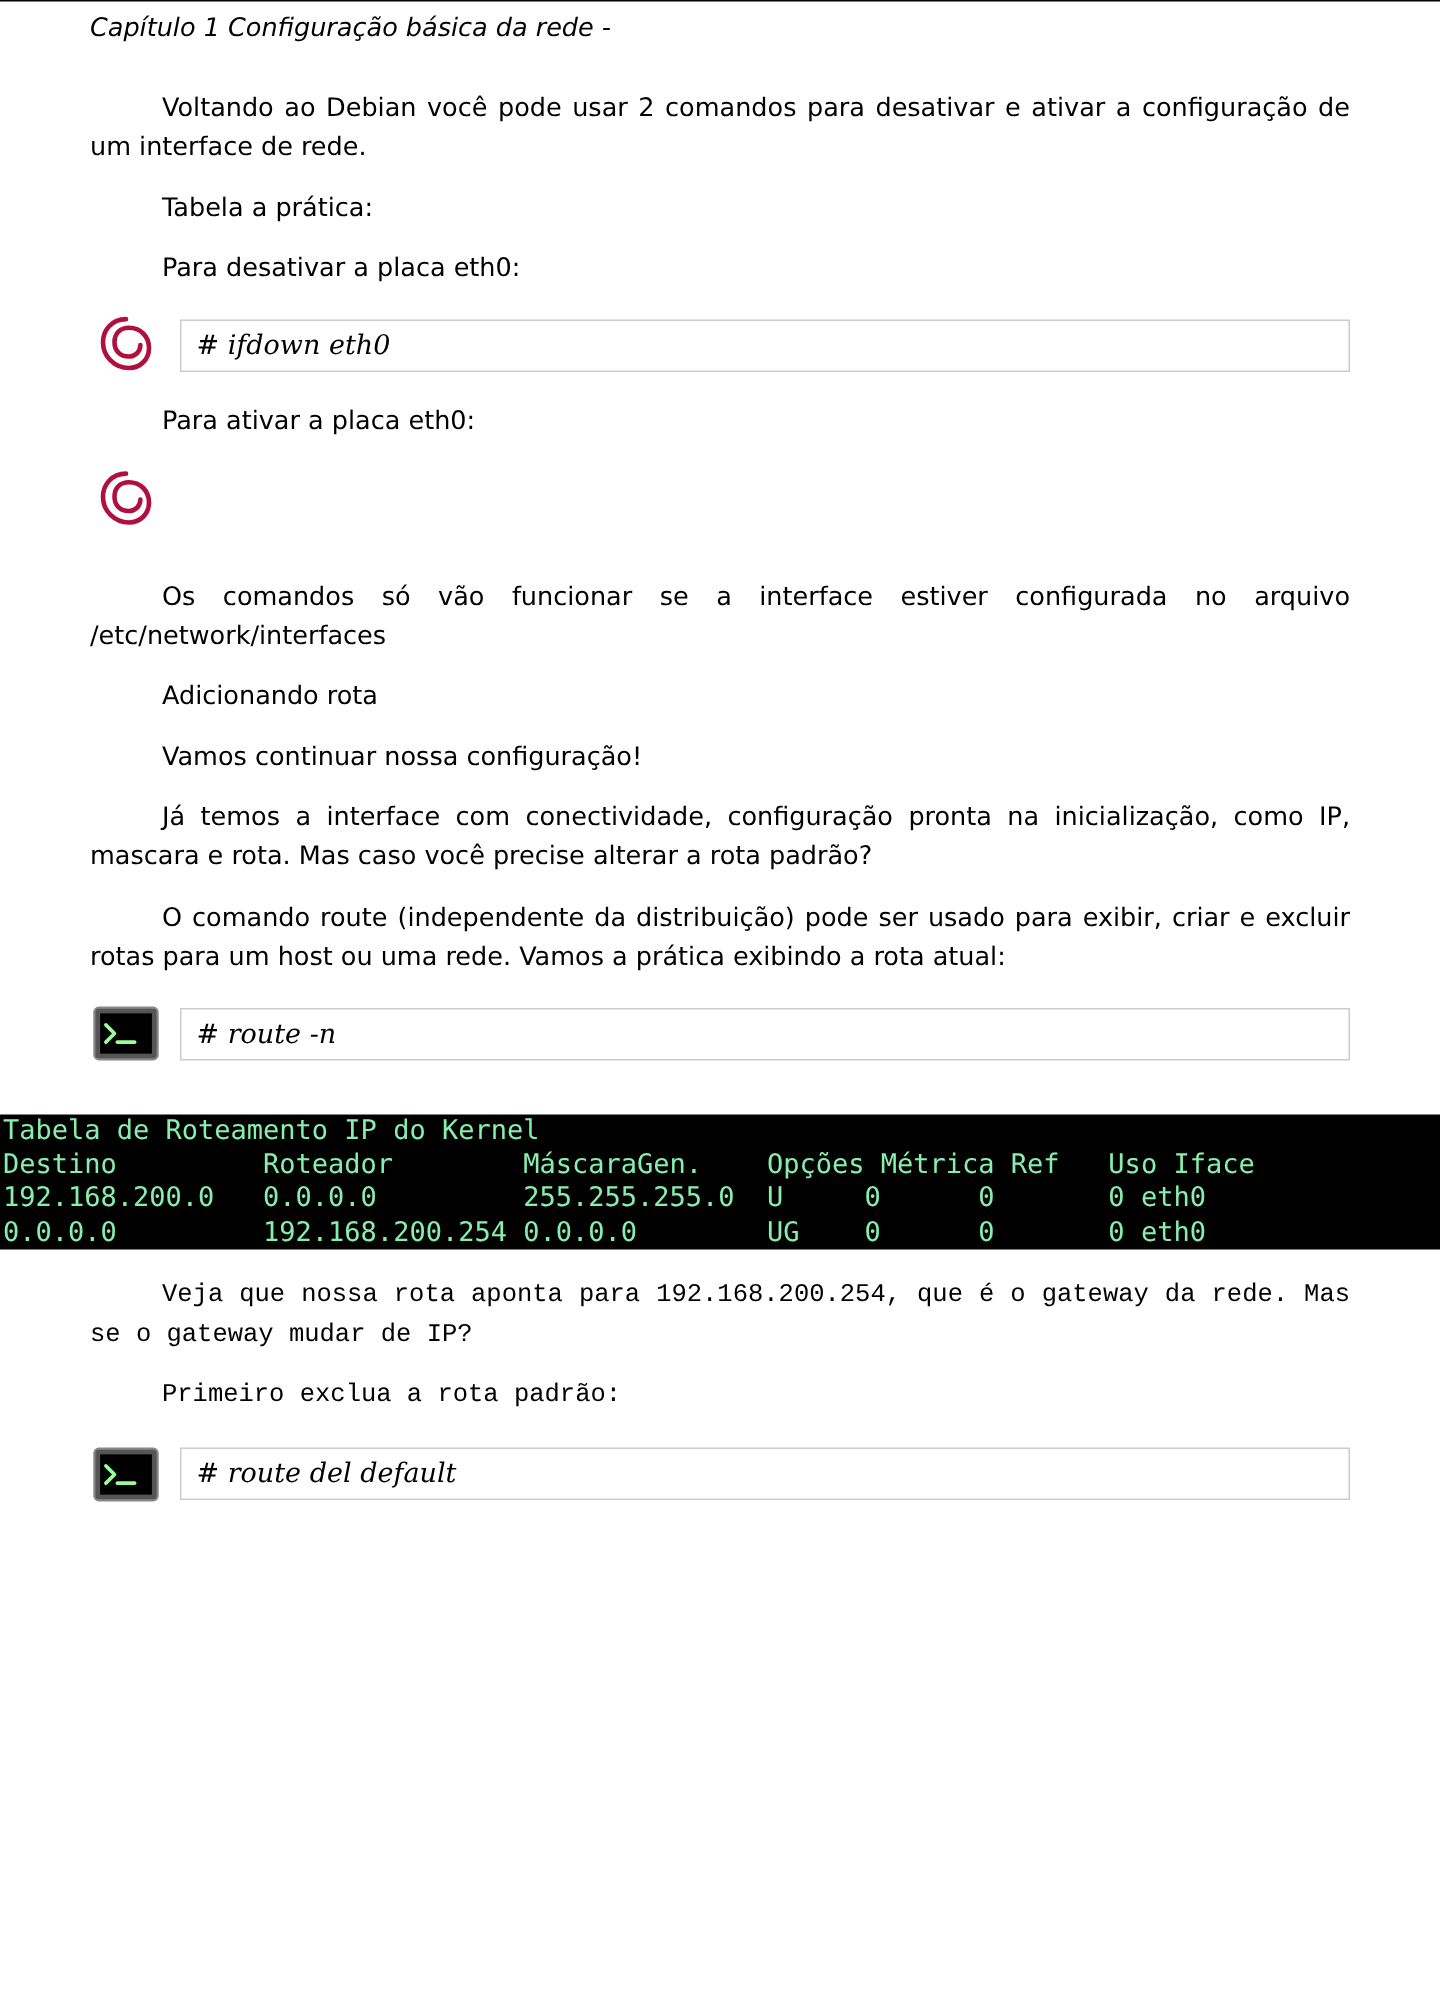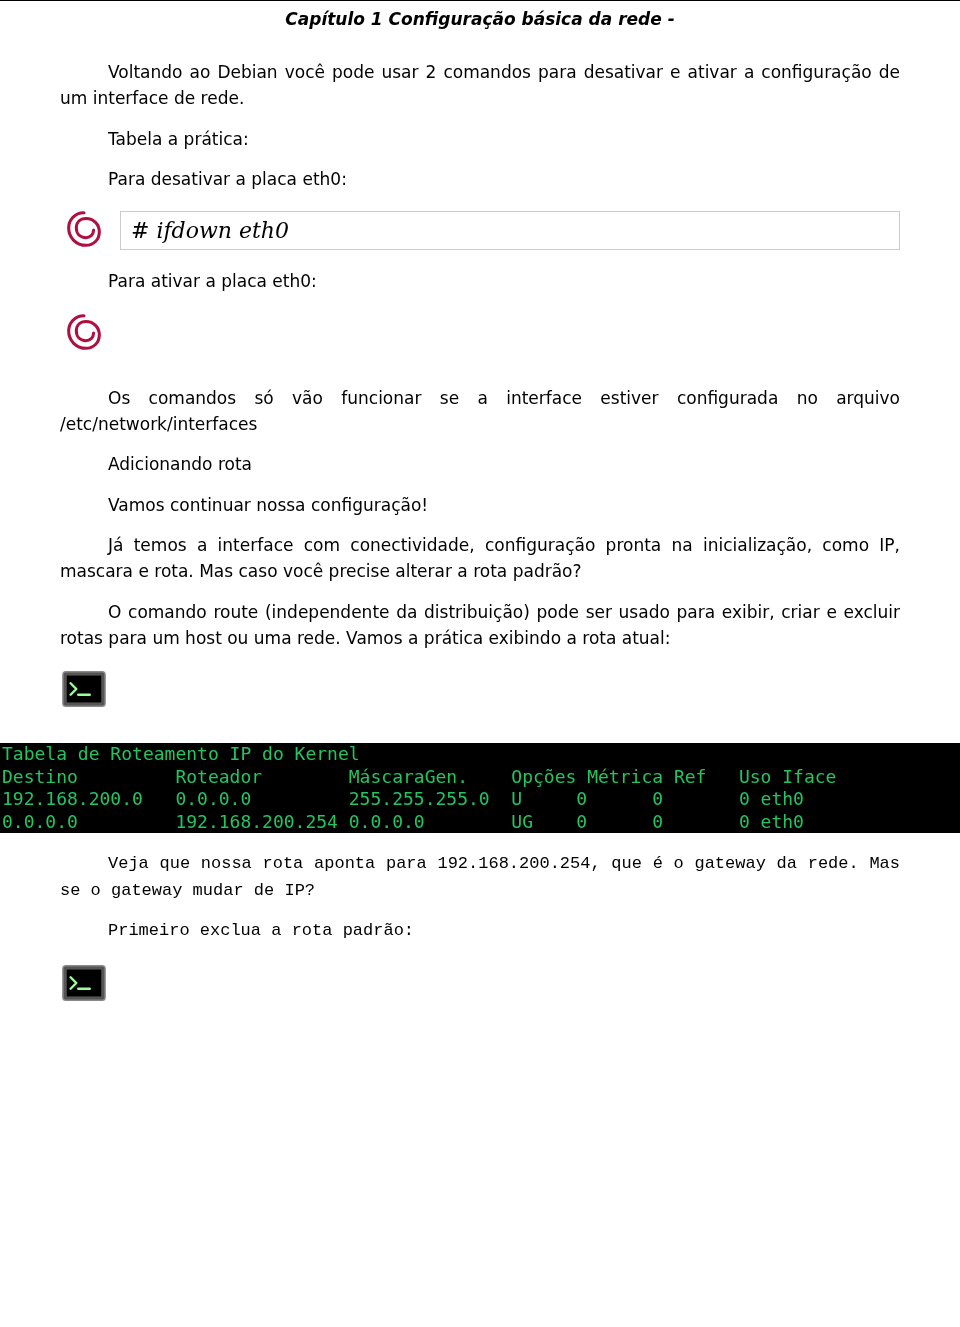--- a/index.html
+++ b/index.html
@@ -8,22 +8,22 @@
     background: #ffffff;
     font-family: "DejaVu Sans", Verdana, sans-serif;
     color: #000;
     padding: 0 60px 40px 60px;
   }
   .header-bar {
     border-top: 1px solid #000;
     margin: 0 -60px 8px -60px;
   }
   .chapter-title {
-    text-align: center;
-    font-weight: bold;
+    text-align: left;
+    font-weight: normal;
     font-style: italic;
     font-size: 17px;
     margin: 4px -60px 30px 0;
     padding-right: 60px;
   }
   .para {
     font-size: 17px;
     line-height: 1.55;
     margin-bottom: 14px;
     text-align: justify;
@@ -43,27 +43,27 @@
     flex-shrink: 0;
     display: flex;
     align-items: center;
     justify-content: center;
   }
   .cmd-box {
     flex: 1;
     border: 1px solid #ccc;
     padding: 6px 10px;
     font-style: italic;
-    font-size: 22px;
+    font-size: 18px;
     font-family: "DejaVu Serif", Georgia, serif;
     background: #fff;
   }
   .terminal {
     background: #000;
-    color: #22c55e;
+    color: #86efac;
     font-family: "DejaVu Sans Mono", monospace;
     font-size: 18px;
     line-height: 1.25;
     padding: 0 2px;
     margin: 30px -60px 18px -60px;
     white-space: pre;
     overflow: hidden;
   }
   .serif {
     font-family: Liberation Mono, monospace;
@@ -106,32 +106,34 @@
 
 <div class="cmd-row">
   <div class="icon-slot">
     <svg viewBox="0 0 48 48" width="46" height="46">
       <rect x="2" y="6" width="44" height="36" rx="3" fill="#555" stroke="#888" stroke-width="1.5"></rect>
       <rect x="6" y="10" width="36" height="28" fill="#000"></rect>
       <path d="M10 18 L16 24 L10 30" fill="none" stroke="#9f9" stroke-width="2.5" stroke-linecap="round" stroke-linejoin="round"></path>
       <line x1="18" y1="30" x2="30" y2="30" stroke="#9f9" stroke-width="2.5" stroke-linecap="round"></line>
     </svg>
   </div>
+  <div class="cmd-box"># route -n</div>
 </div>
 
 <div class="terminal">Tabela de Roteamento IP do Kernel
 Destino         Roteador        MáscaraGen.    Opções Métrica Ref   Uso Iface
 192.168.200.0   0.0.0.0         255.255.255.0  U     0      0       0 eth0
 0.0.0.0         192.168.200.254 0.0.0.0        UG    0      0       0 eth0</div>
 
 <p class="para para-indent serif">Veja que nossa rota aponta para 192.168.200.254, que é o gateway da rede. Mas se o gateway mudar de IP?</p>
 <p class="para para-indent serif">Primeiro exclua a rota padrão:</p>
 
 <div class="cmd-row">
   <div class="icon-slot">
     <svg viewBox="0 0 48 48" width="46" height="46">
       <rect x="2" y="6" width="44" height="36" rx="3" fill="#555" stroke="#888" stroke-width="1.5"></rect>
       <rect x="6" y="10" width="36" height="28" fill="#000"></rect>
       <path d="M10 18 L16 24 L10 30" fill="none" stroke="#9f9" stroke-width="2.5" stroke-linecap="round" stroke-linejoin="round"></path>
       <line x1="18" y1="30" x2="30" y2="30" stroke="#9f9" stroke-width="2.5" stroke-linecap="round"></line>
     </svg>
   </div>
+  <div class="cmd-box"># route del default</div>
 </div>
 
 </body></html>

